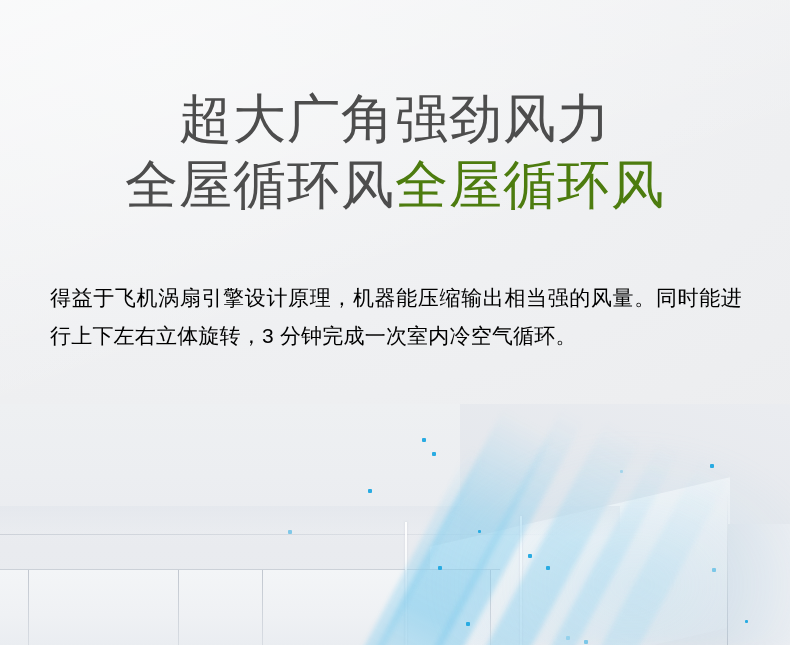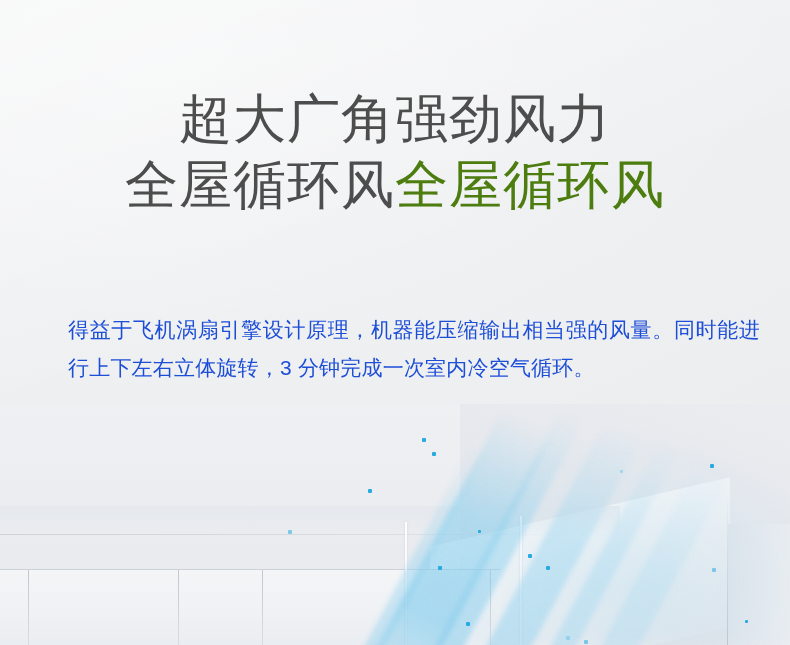--- a/index.html
+++ b/index.html
@@ -42,30 +42,29 @@
     font-weight: 400;
     font-size: 53px;
     color: #4d4d4d;
     white-space: nowrap;
   }
   .headline .line { display: block; }
   .headline .accent { color: #4d7c0f; }
 
   .body-copy {
     position: absolute;
-    left: 68px;
+    left: 50px;
     top: 279px;
     width: 692px;
     font-size: 21px;
     line-height: 38px;
-    color: #1d4ed8;
+    color: #000000;
     letter-spacing: 0.2px;
     text-align: justify;
     text-justify: inter-character;
-    margin-top: 32px;
   }
   .body-copy p { margin: 0; }
 
   
   .scene {
     position: absolute;
     left: 0;
     top: 404px;
     width: 790px;
     height: 241px;

